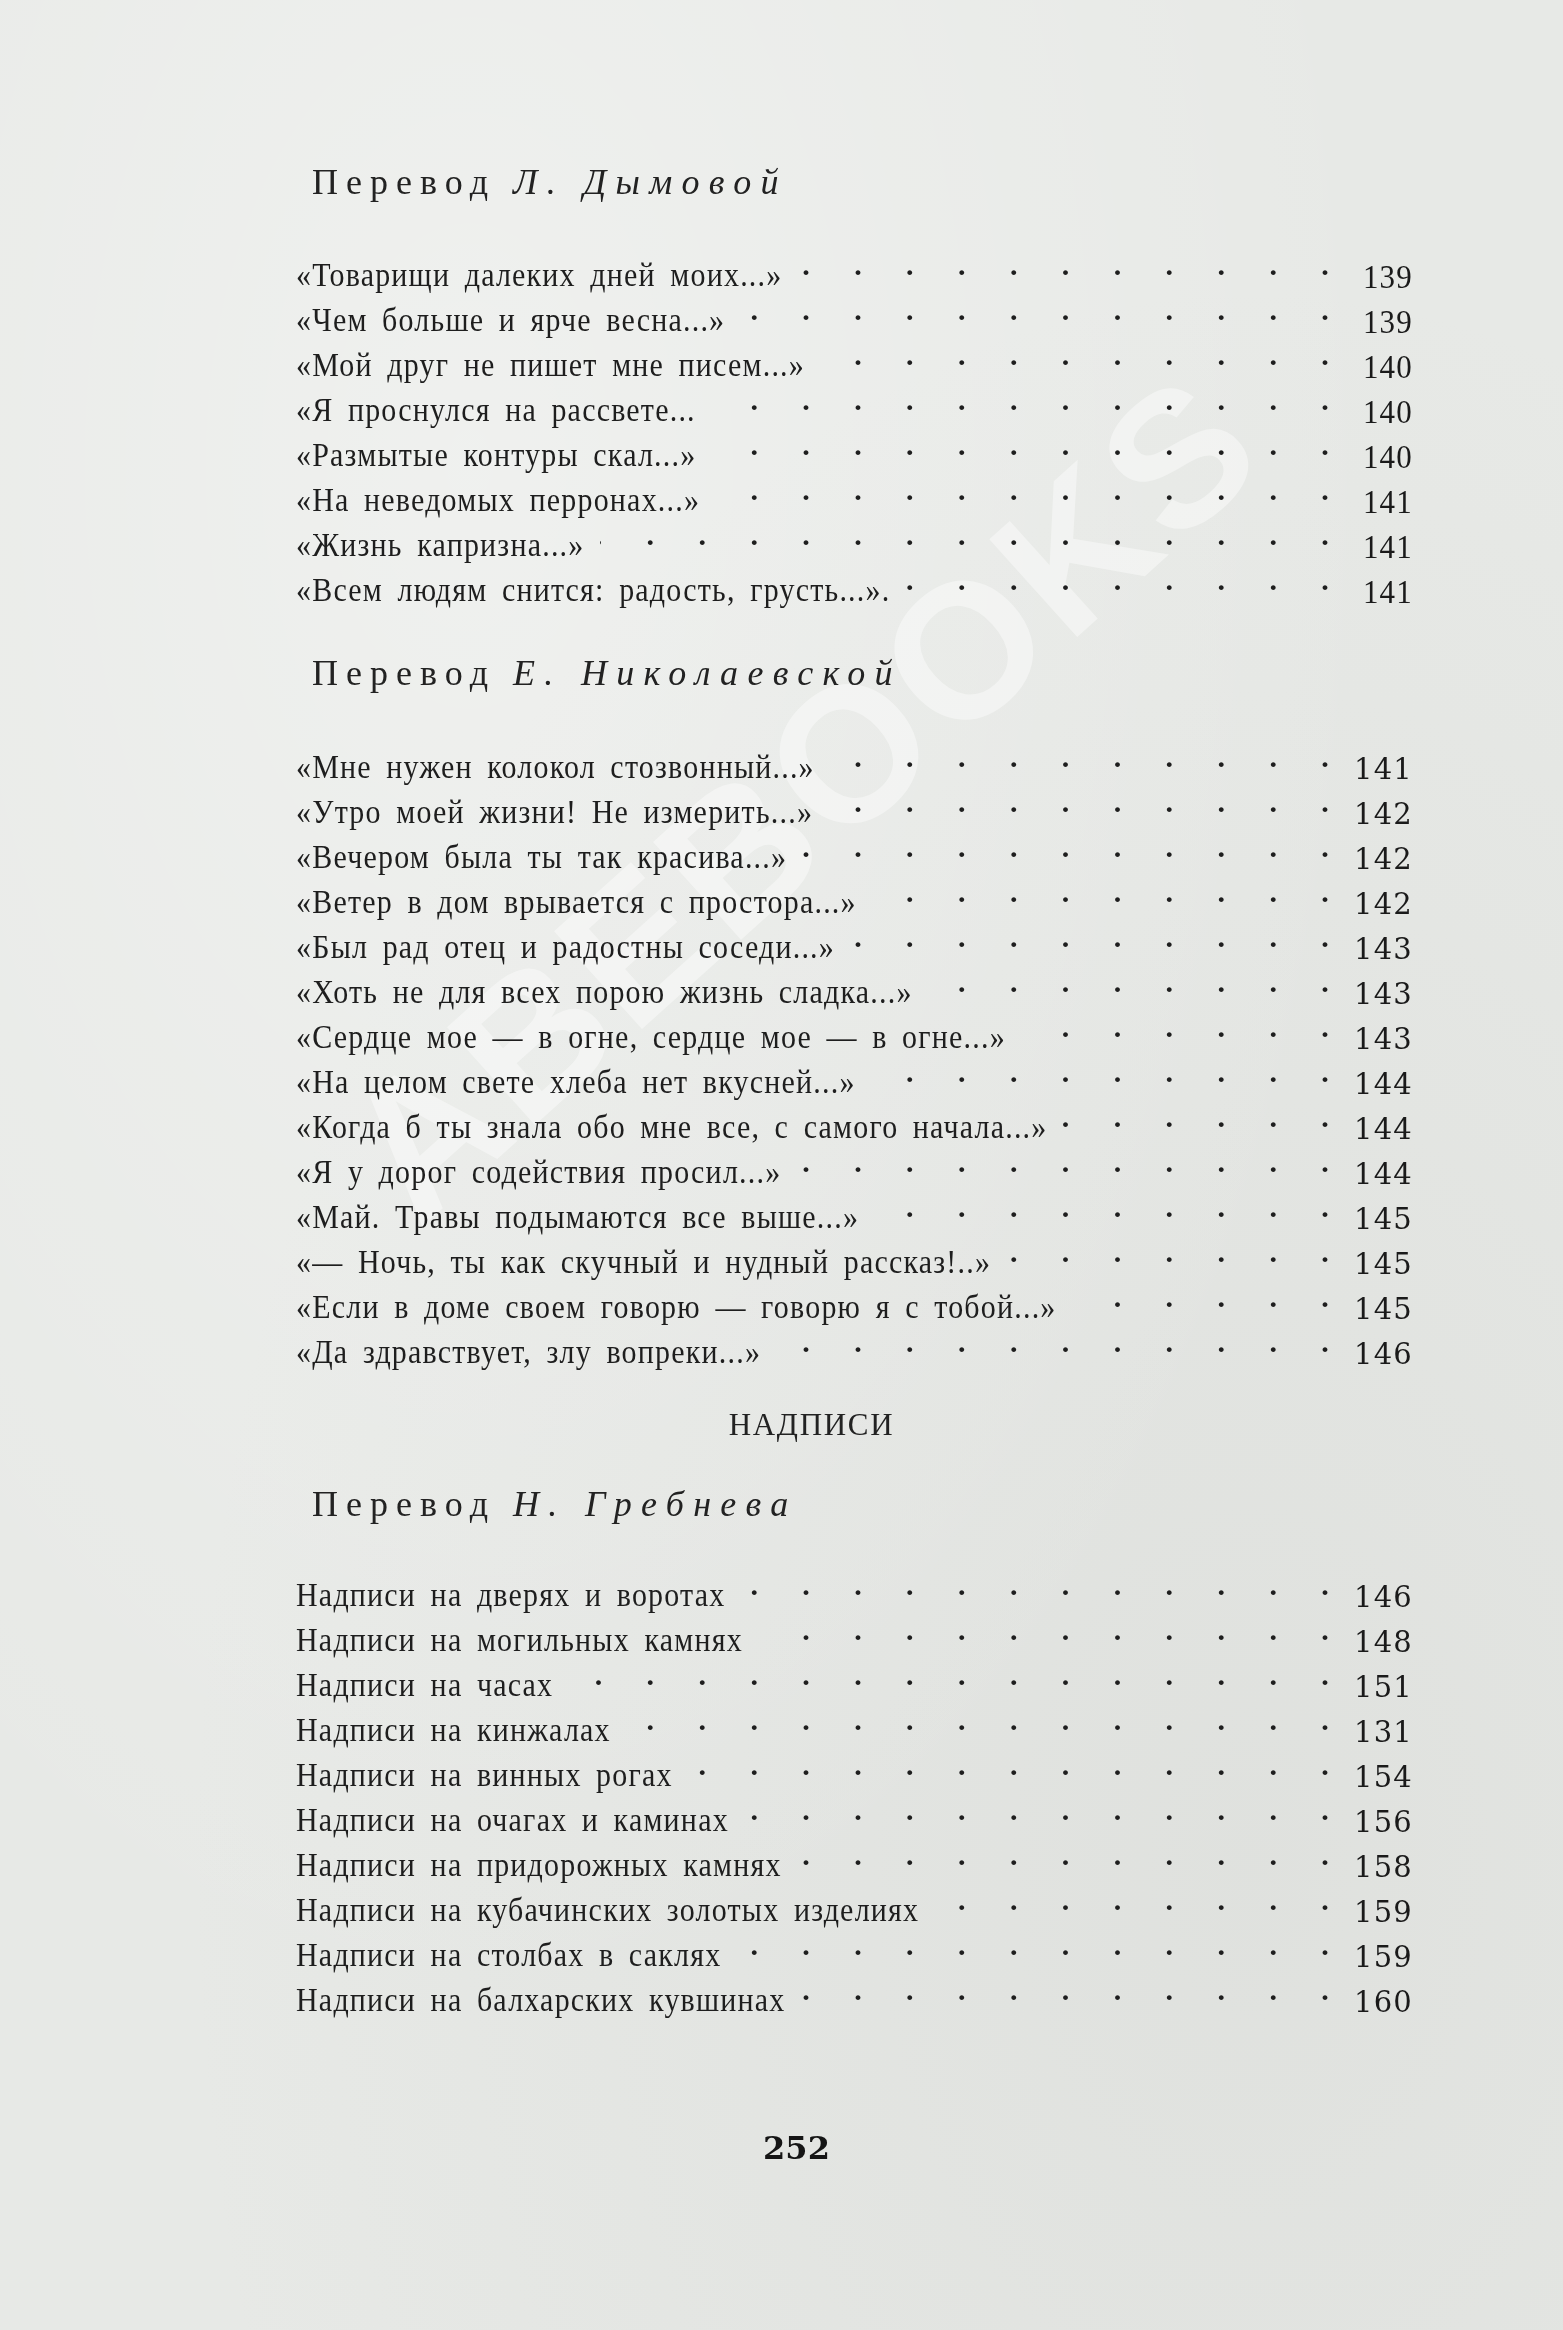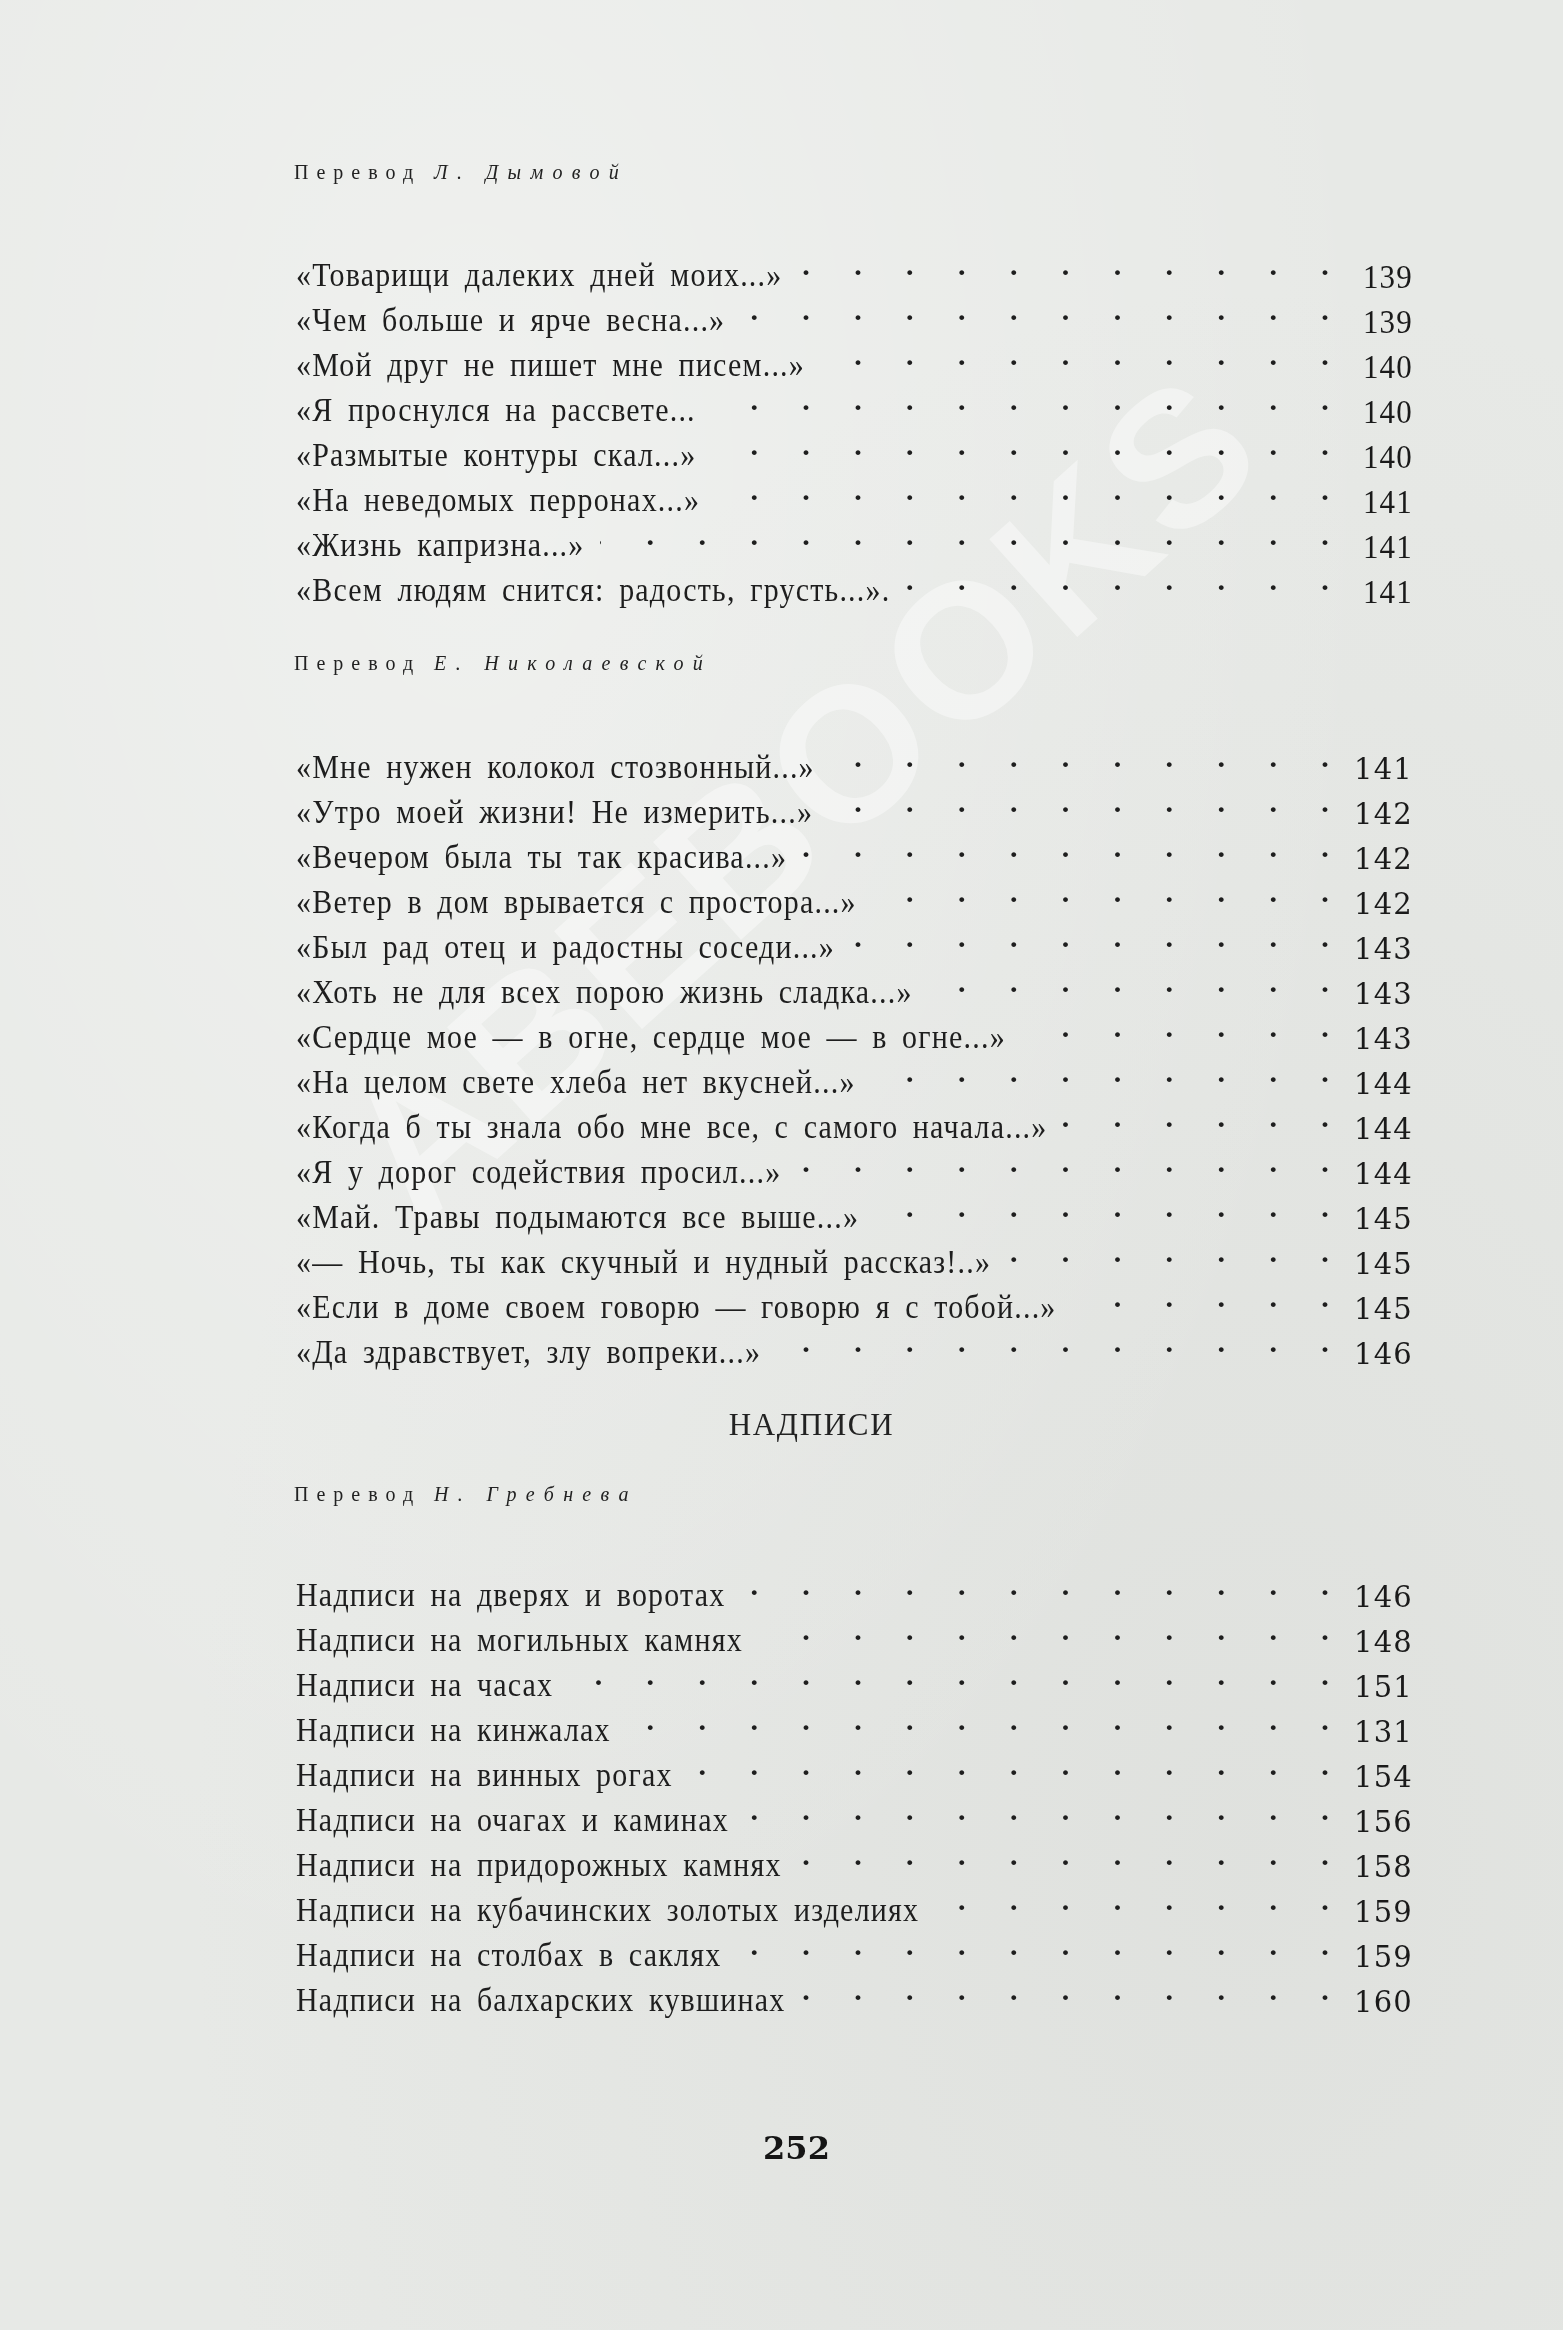--- a/index.html
+++ b/index.html
@@ -35,22 +35,22 @@
       letter-spacing: 5.8px;
       color: rgba(255,255,255,0.42);
       transform: rotate(-42deg);
       transform-origin: left top;
       white-space: nowrap;
       pointer-events: none;
       user-select: none;
     }
     .section-heading {
       position: absolute;
-      left: 294px;
-      font-size: 20px;
+      left: 312px;
+      font-size: 36px;
       letter-spacing: 8px;
       white-space: nowrap;
       color: #222;
     }
     .section-heading .translator {
       font-style: italic;
       letter-spacing: 9.3px;
     }
     .entries {
       position: absolute;

